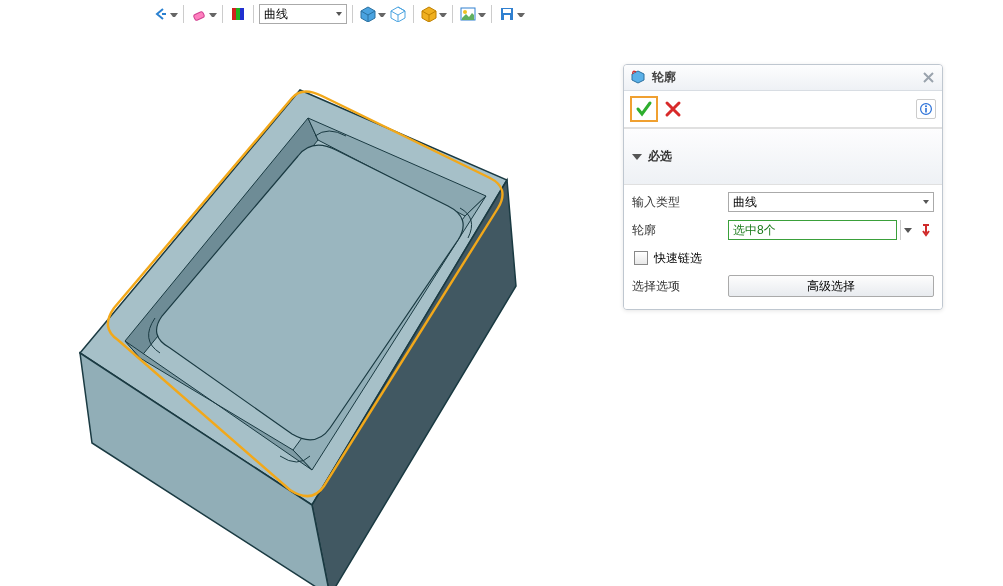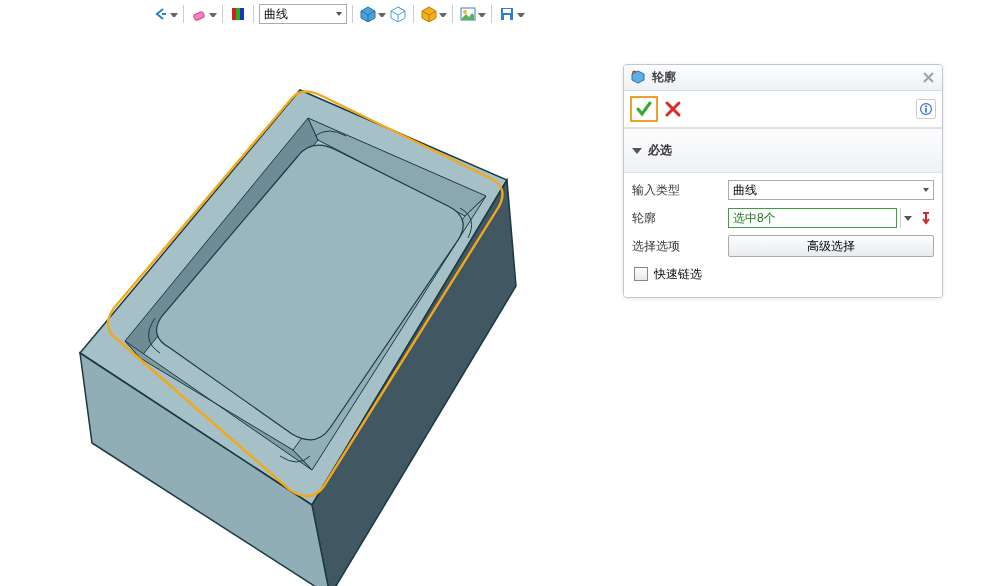--- a/index.html
+++ b/index.html
@@ -126,21 +126,21 @@
       color: #2060d0;
       font-weight: bold;
       display:flex; align-items:center; justify-content:center;
     }
     .section-header {
       background: linear-gradient(#fdfdfe, #eef1f5);
       border-top: 1px solid #e0e0e0;
       border-bottom: 1px solid #e0e0e0;
       display: flex;
       align-items: center;
-      padding: 13px 8px;
+      padding: 19px 8px;
       font-weight: bold;
       color: #333;
     }
     .section-header .tri {
       width: 0; height: 0;
       border-top: 6px solid #555;
       border-left: 5px solid transparent;
       border-right: 5px solid transparent;
       margin-right: 6px;
     }
@@ -369,23 +369,23 @@
       </div>
       <div class="sel-dd"></div>
       <div class="pin-icon">
         <svg width="14" height="14">
             <path d="M7,2 L7,10 M4,8 L7,12 L10,8" stroke="#d02a2a" stroke-width="2" fill="none"></path>
             <rect x="4" y="1" width="6" height="2" fill="#d02a2a"></rect>
           </svg>
       </div>
     </div>
     <div class="form-row">
+      <div class="chk"></div>
+      <span>快速链选</span>
+    </div>
+    <div class="form-row">
       <span class="form-label">选择选项</span>
       <div class="btn-wide">
         <span>高级选择</span>
       </div>
     </div>
-    <div class="form-row">
-      <div class="chk"></div>
-      <span>快速链选</span>
-    </div>
   </div>
 </div>
 
 </body></html>

